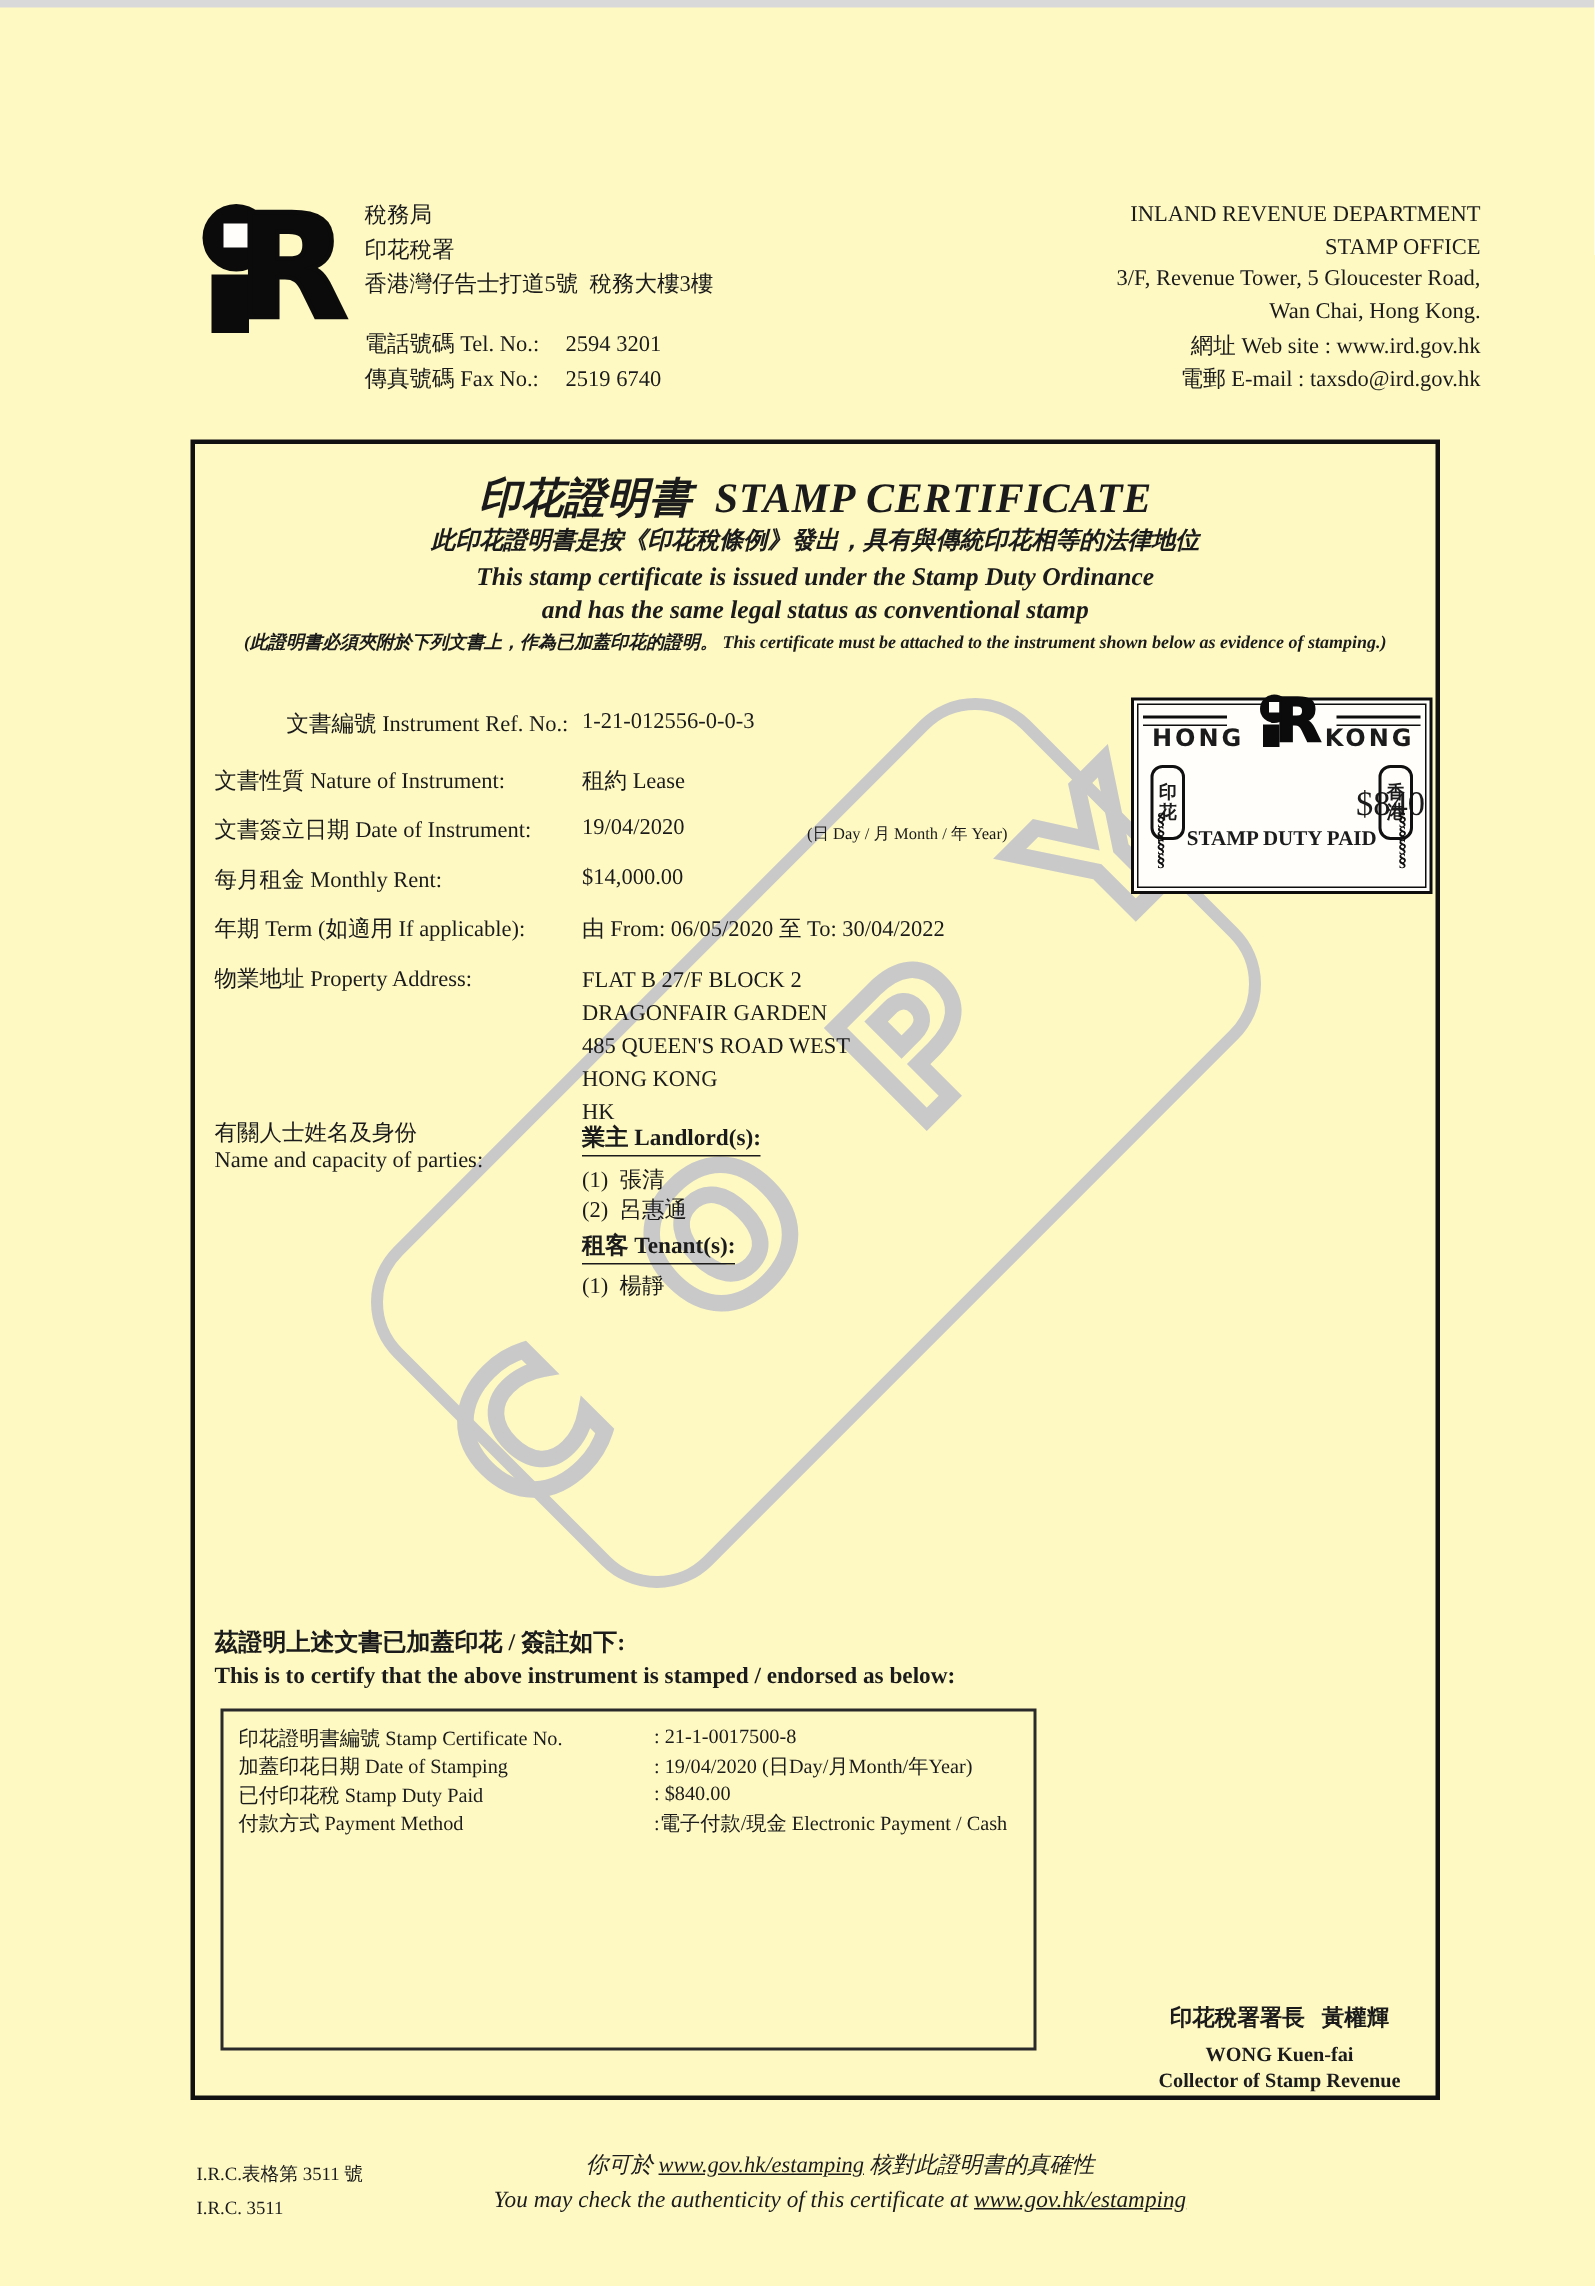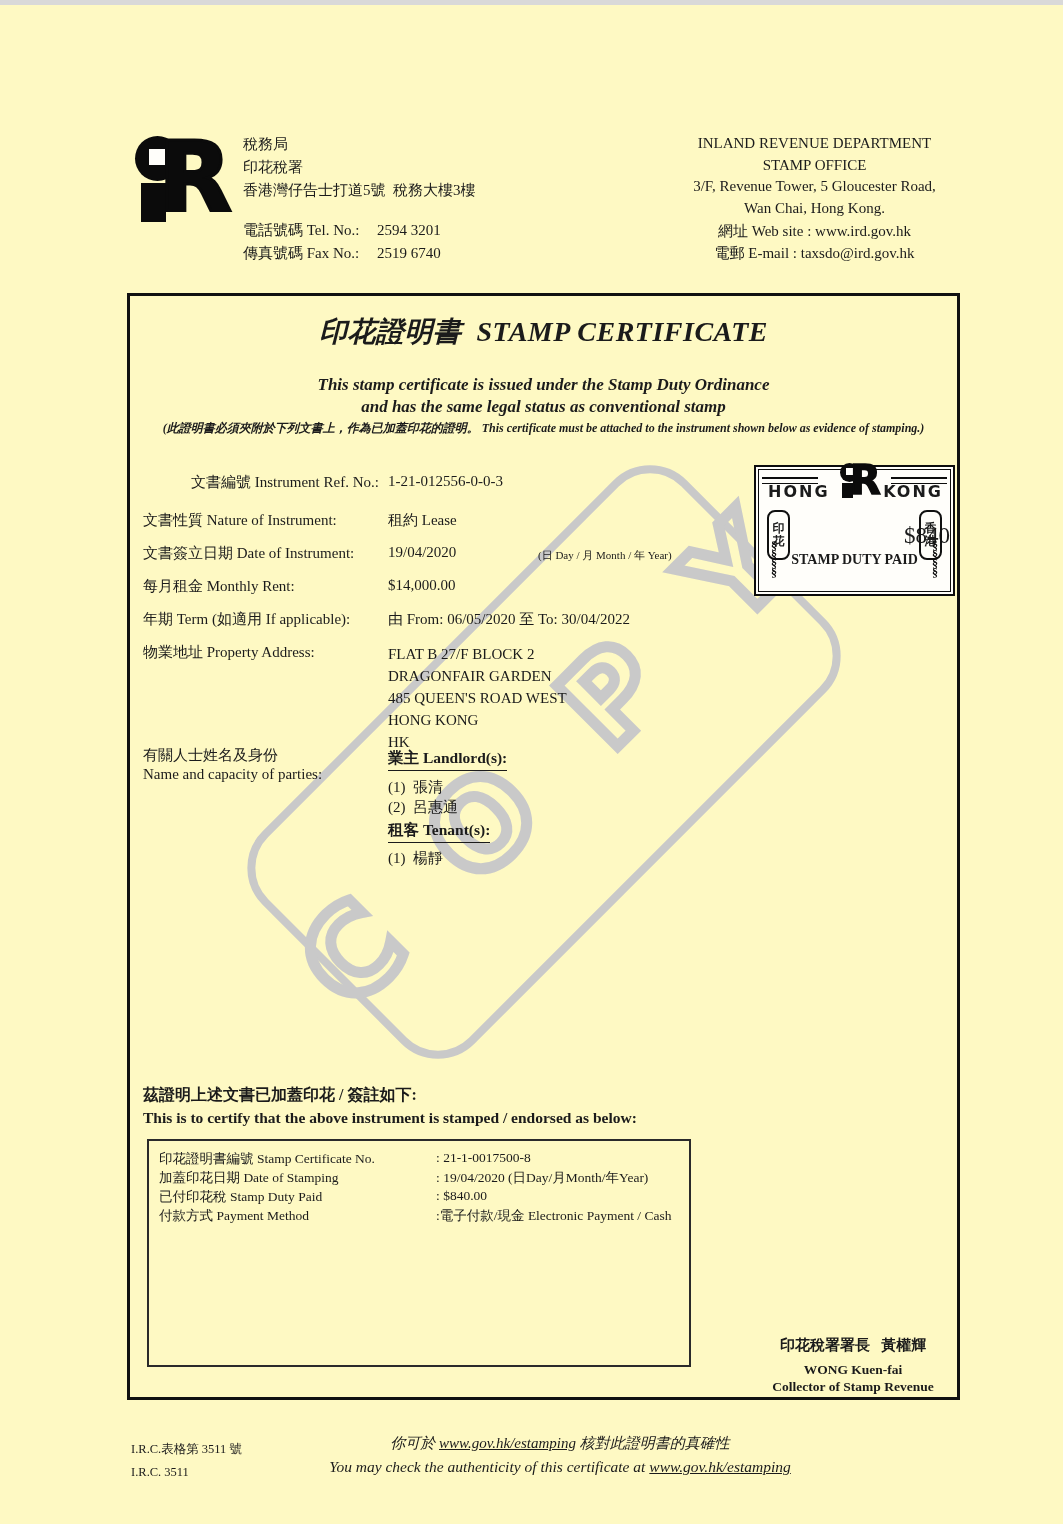--- a/index.html
+++ b/index.html
@@ -23,21 +23,21 @@
   .logo-sm { width:36px; height:36px; }
   .logo-sm .coin { left:2px; top:0; width:19px; height:19px; }
   .logo-sm .coin::after { left:6px; top:5px; width:7px; height:7px; }
   .logo-sm .stem { left:4px; top:20px; width:11px; height:15px; }
   .logo-sm .rletter { position:absolute; left:12px; top:-6px; font-size:40px; -webkit-text-stroke:1.5px #0b0b0b; }
 
   
   .hdr-cn { font-size:15px; line-height:23px; }
   .hdr-contact { font-size:15px; line-height:23px; }
   .hdr-contact .lbl { display:inline-block; width:134px; }
-  .hdr-right { width:345px; text-align:center; font-size:15px; line-height:21.5px; }
+  .hdr-right { width:345px; text-align:right; font-size:15px; line-height:21.5px; }
 
   
   .mainbox { left:127px; top:293px; width:833px; height:1107px; border:3px solid #111; z-index:1; }
   .title { left:0; top:17px; width:100%; text-align:center; font-size:28px; font-weight:bold; letter-spacing:.5px;font-style:italic; }
   .sub-cn { left:0; top:54px; width:100%; text-align:center; font-size:16px; font-weight:bold; font-style:italic; }
   .sub-en { left:0; width:100%; text-align:center; font-size:17px; font-weight:bold; font-style:italic; }
   .note { left:0; top:124px; width:100%; text-align:center; font-size:12px; font-weight:bold; font-style:italic; white-space:nowrap; }
 
   .flabel { font-size:15px; white-space:nowrap; }
   .fvalue { font-size:15px; white-space:nowrap; }
@@ -116,20 +116,21 @@
     <div><span>電郵 E-mail : </span><span>taxsdo@ird.gov.hk</span></div>
   </div>
 
   <div class="abs watermark">
     <span class="copy-text">COPY</span>
   </div>
 
   <div class="abs mainbox">
 
     <div class="abs title">印花證明書&nbsp; STAMP CERTIFICATE</div>
+    <div class="abs sub-cn">此印花證明書是按《印花稅條例》發出，具有與傳統印花相等的法律地位</div>
     <div class="abs sub-en" style="top:79px;">This stamp certificate is issued under the Stamp Duty Ordinance</div>
     <div class="abs sub-en" style="top:101px;">and has the same legal status as conventional stamp</div>
     <div class="abs note">
       <span>(此證明書必須夾附於下列文書上，作為已加蓋印花的證明。</span><span> This certificate must be attached to the instrument shown below as evidence of stamping.)</span>
     </div>
 
     <div class="abs stampbox">
       <div class="stampinner">
         <div class="dline" style="left:3px; width:56px;"></div>
         <div class="dline" style="right:3px; width:56px;"></div>

